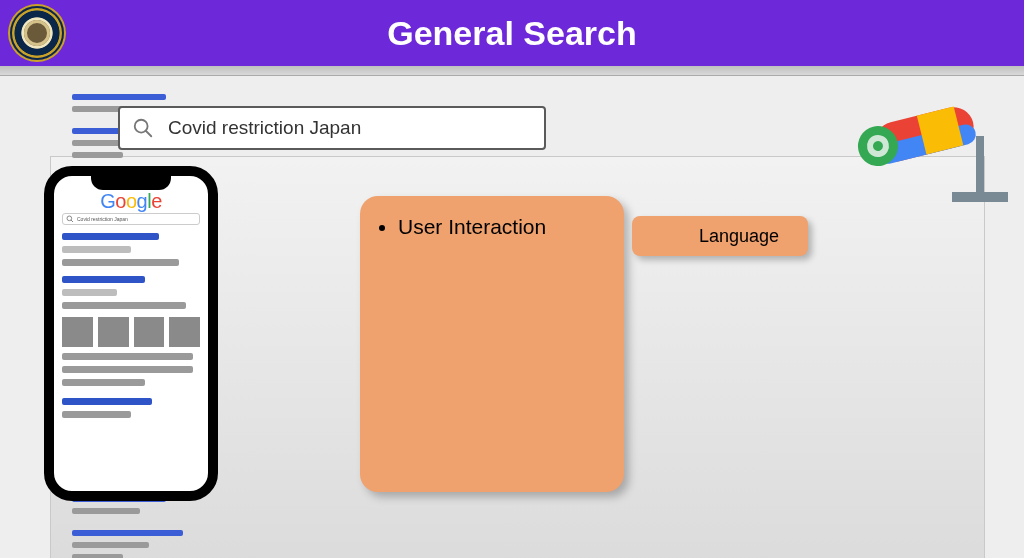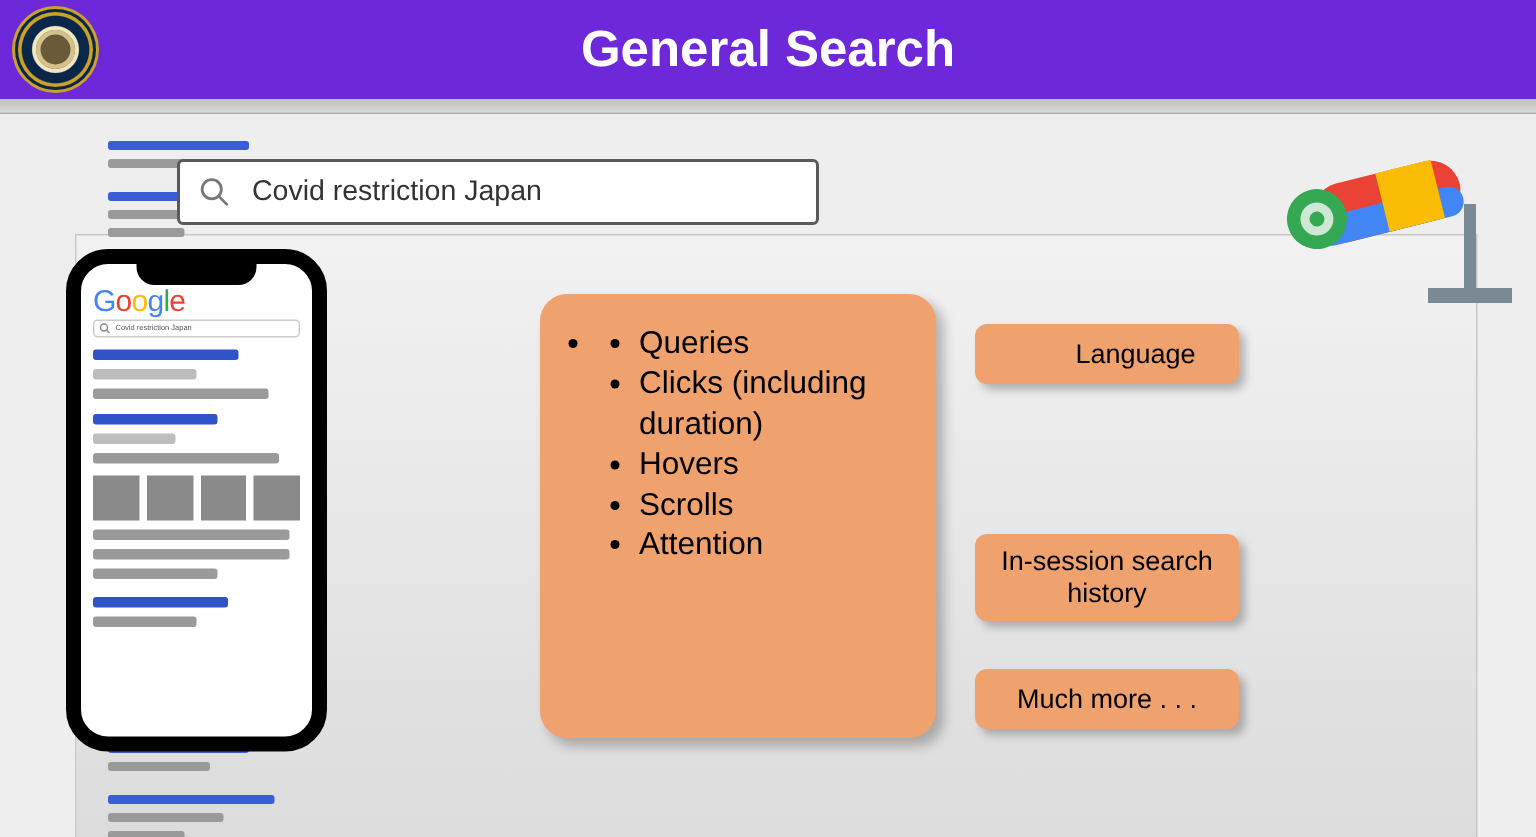--- a/index.html
+++ b/index.html
@@ -89,21 +89,21 @@
     border-radius: 28px;
     background: #fff;
     z-index: 4;
   }
   .phone .notch {
     position: absolute; top: -2px; left: 50%; transform: translateX(-50%);
     width: 80px; height: 16px; background: #000;
     border-radius: 0 0 12px 12px;
   }
   .phone .screen { position: absolute; inset: 14px 8px 10px 8px; }
-  .glogo { text-align: left; font-size: 20px; font-weight: 500; margin-bottom: 0; letter-spacing: -0.5px;}
+  .glogo { text-align: center; font-size: 20px; font-weight: 500; margin-bottom: 0; letter-spacing: -0.5px;}
   .g1{color:#4285F4;} .g2{color:#EA4335;} .g3{color:#FBBC05;} .g4{color:#34A853;}
   .phone-search { height: 12px; border:1px solid #ccc; border-radius:3px; margin-bottom:8px; display:flex; align-items:center; padding-left:3px;}
   .phone-search .tiny-mag{ width:8px;height:8px; }
   .phone-search .txt{ font-size:5px;color:#555;margin-left:3px;}
   .pline{ height:7px; border-radius:2px; margin-bottom:6px; }
   .pblue{ background:#2f54c7; }
   .pgray{ background:#9a9a9a; }
   .plgray{background:#bdbdbd;}
   .pgrid{ display:flex; gap:5px; margin:8px 0 6px 0;}
   .pgrid div{ flex:1; height:30px; background:#8a8a8a;}
@@ -131,21 +131,21 @@
     min-height: 40px;
     background: #efa16e;
     border-radius: 8px;
     box-shadow: 4px 4px 6px rgba(0,0,0,.25);
     display: flex; align-items: center; justify-content: center;
     text-align: center;
     font-size: 18px; color:#000;
     padding: 8px 10px;
     z-index:5;
   }
-  #box-lang { left: 650px; top: 140px; padding-left: 48px; }
+  #box-lang { left: 632px; top: 140px; padding-left: 48px; }
   #box-loc  { left: 650px; top: 210px; }
   #box-hist { left: 650px; top: 280px; }
   #box-more { left: 650px; top: 370px; }
 
   
   .camera {
     position: absolute;
     right: 8px; top: 16px;
     width: 160px; height: 140px;
     z-index: 6;
@@ -220,40 +220,27 @@
     <div class="line blue" style="width:55%"></div>
     <div class="line gray" style="width:40%"></div>
     <div class="spacer"></div>
     <div class="line blue" style="width:65%"></div>
     <div class="line gray" style="width:45%"></div>
     <div class="line gray" style="width:30%"></div>
   </div>
 
   <div class="big-box">
     <ul>
-      <li>
-        <ul>
-          <li>Queries</li>
-          <li>Clicks (including duration)</li>
-          <li>Hovers</li>
-          <li>Scrolls</li>
-          <li>Attention</li>
-        </ul>
+      <li><span>User Interaction</span>
       </li>
     </ul>
   </div>
 
   <div id="box-lang" class="small-box">
       <span>Language</span>
-    </div>
-  <div id="box-hist" class="small-box">
-      <span>In-session search history</span>
-    </div>
-  <div id="box-more" class="small-box">
-      <span>Much more . . .</span>
     </div>
 
   <svg class="camera" viewBox="0 0 160 140">
 
     <rect x="120" y="44" width="8" height="58" fill="#7a8a94"></rect>
     <rect x="96" y="100" width="56" height="10" fill="#7a8a94"></rect>
 
     <g transform="rotate(-14 70 40)">
       <rect x="18" y="22" width="100" height="40" rx="20" fill="#ea4335"></rect>
       <rect x="18" y="42" width="100" height="20" rx="10" fill="#4285F4"></rect>

